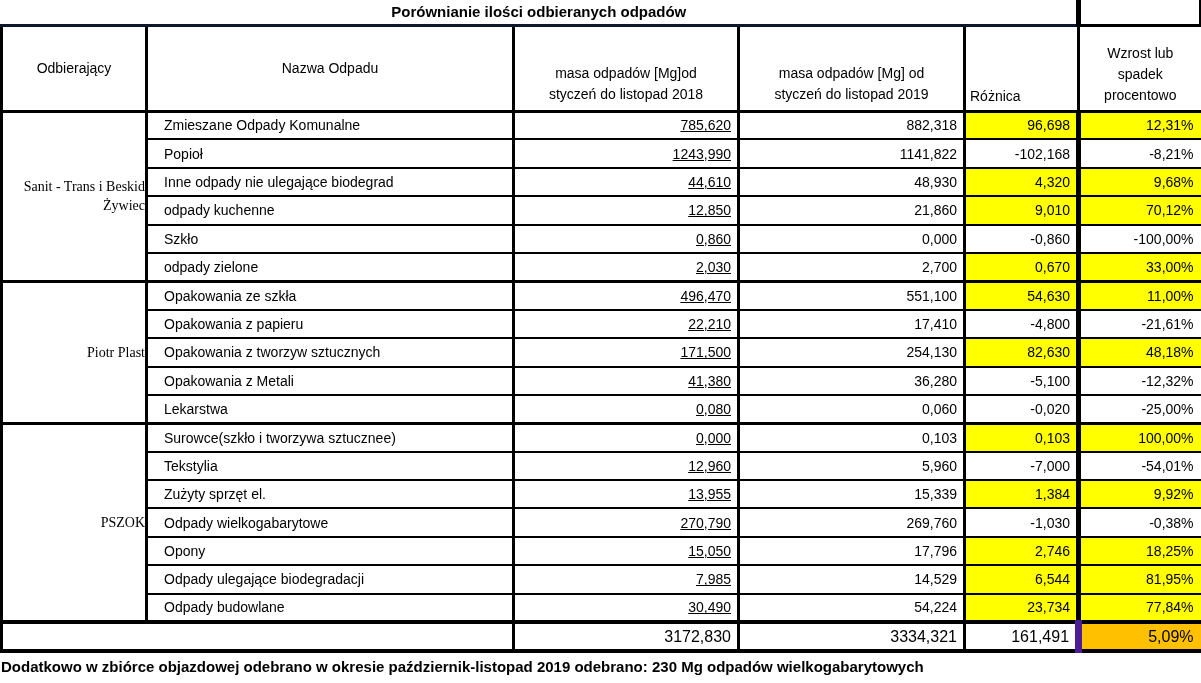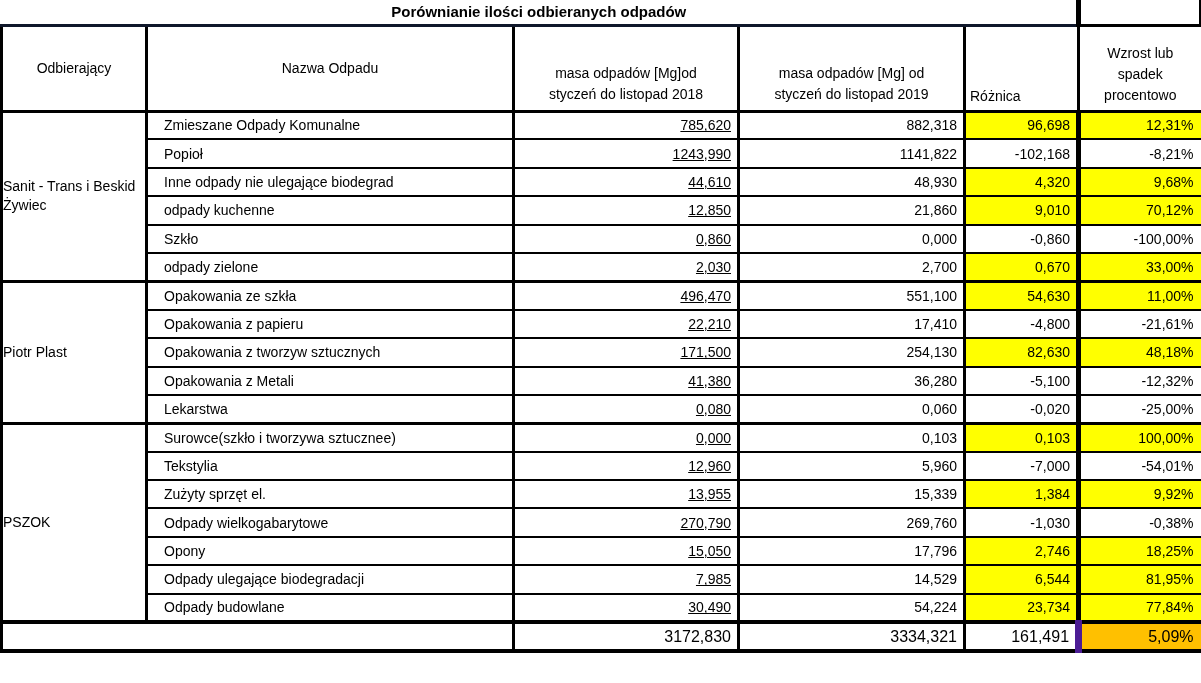--- a/index.html
+++ b/index.html
@@ -25,21 +25,21 @@
   .h-name { text-align:center; vertical-align:middle; }
   .h-mass { text-align:center; vertical-align:bottom; padding:0 18px 5px 18px; }
   .h-diff { text-align:left; vertical-align:bottom; padding:0 0 3px 4px; }
   .h-pct { text-align:center; vertical-align:bottom; padding:0 4px 4px 4px; border-right:none !important; }
 
   
   tbody tr.data-row { height:28.4px; }
   tbody td { border:2px solid #000; }
   tr.group-start td { border-top:3px solid #000; }
   .c-collector { border-left:3px solid #000; border-right:3px solid #000;
-                 text-align:left; vertical-align:middle; white-space:normal; line-height:1.4; }
+                 text-align:right; vertical-align:middle; white-space:normal; line-height:1.4;font-family:Liberation Serif, serif; }
   .c-name { border-right:3px solid #000; padding-left:16px; text-align:left; }
   .c-num  { text-align:right; padding-right:6px; }
   .c-m2018 { border-right:3px solid #000;text-decoration:underline; }
   .c-m2019 { border-right:3px solid #000; }
   .c-diff  { border-right:5px solid #000;text-align:right; }
   .c-pct   { border-right:none; padding-right:7px;margin-top:18px; }
   .hl { background:var(--hl,#FFFF00); }
 
   
   tr.total-row { height:29px; }
@@ -218,13 +218,14 @@
         <tr class="total-row">
       <td class="t-blank" colspan="2"></td>
       <td class="t-m2018 c-num">3172,830</td>
       <td class="t-m2019 c-num">3334,321</td>
       <td class="t-diff c-num">161,491</td>
       <td class="t-pct c-num c-pct">5,09%</td>
     </tr>
   </tbody>
     </table>
 
+  <div class="footer-note">Dodatkowo w zbiórce objazdowej odebrano w okresie październik-listopad 2019 odebrano: 230 Mg odpadów wielkogabarytowych</div>
 </div>
 
 </body></html>

